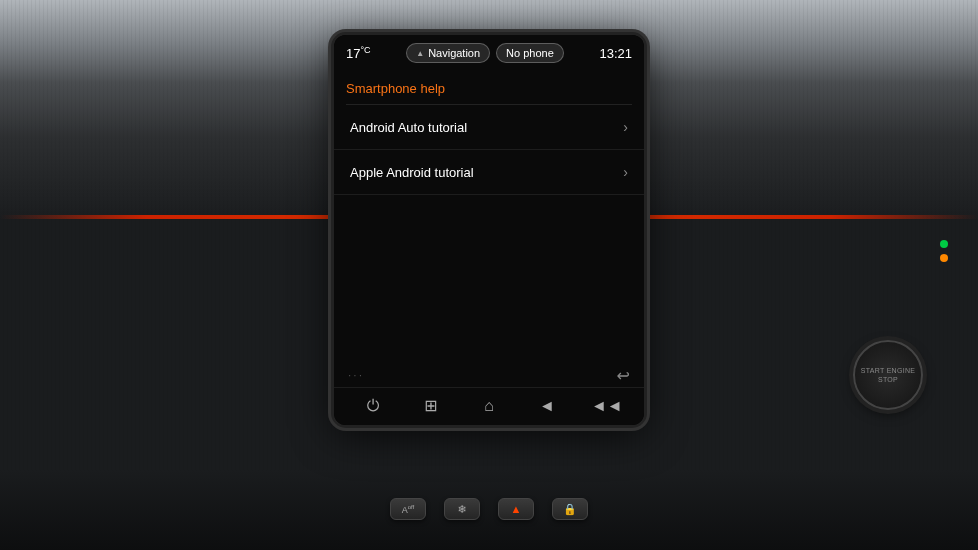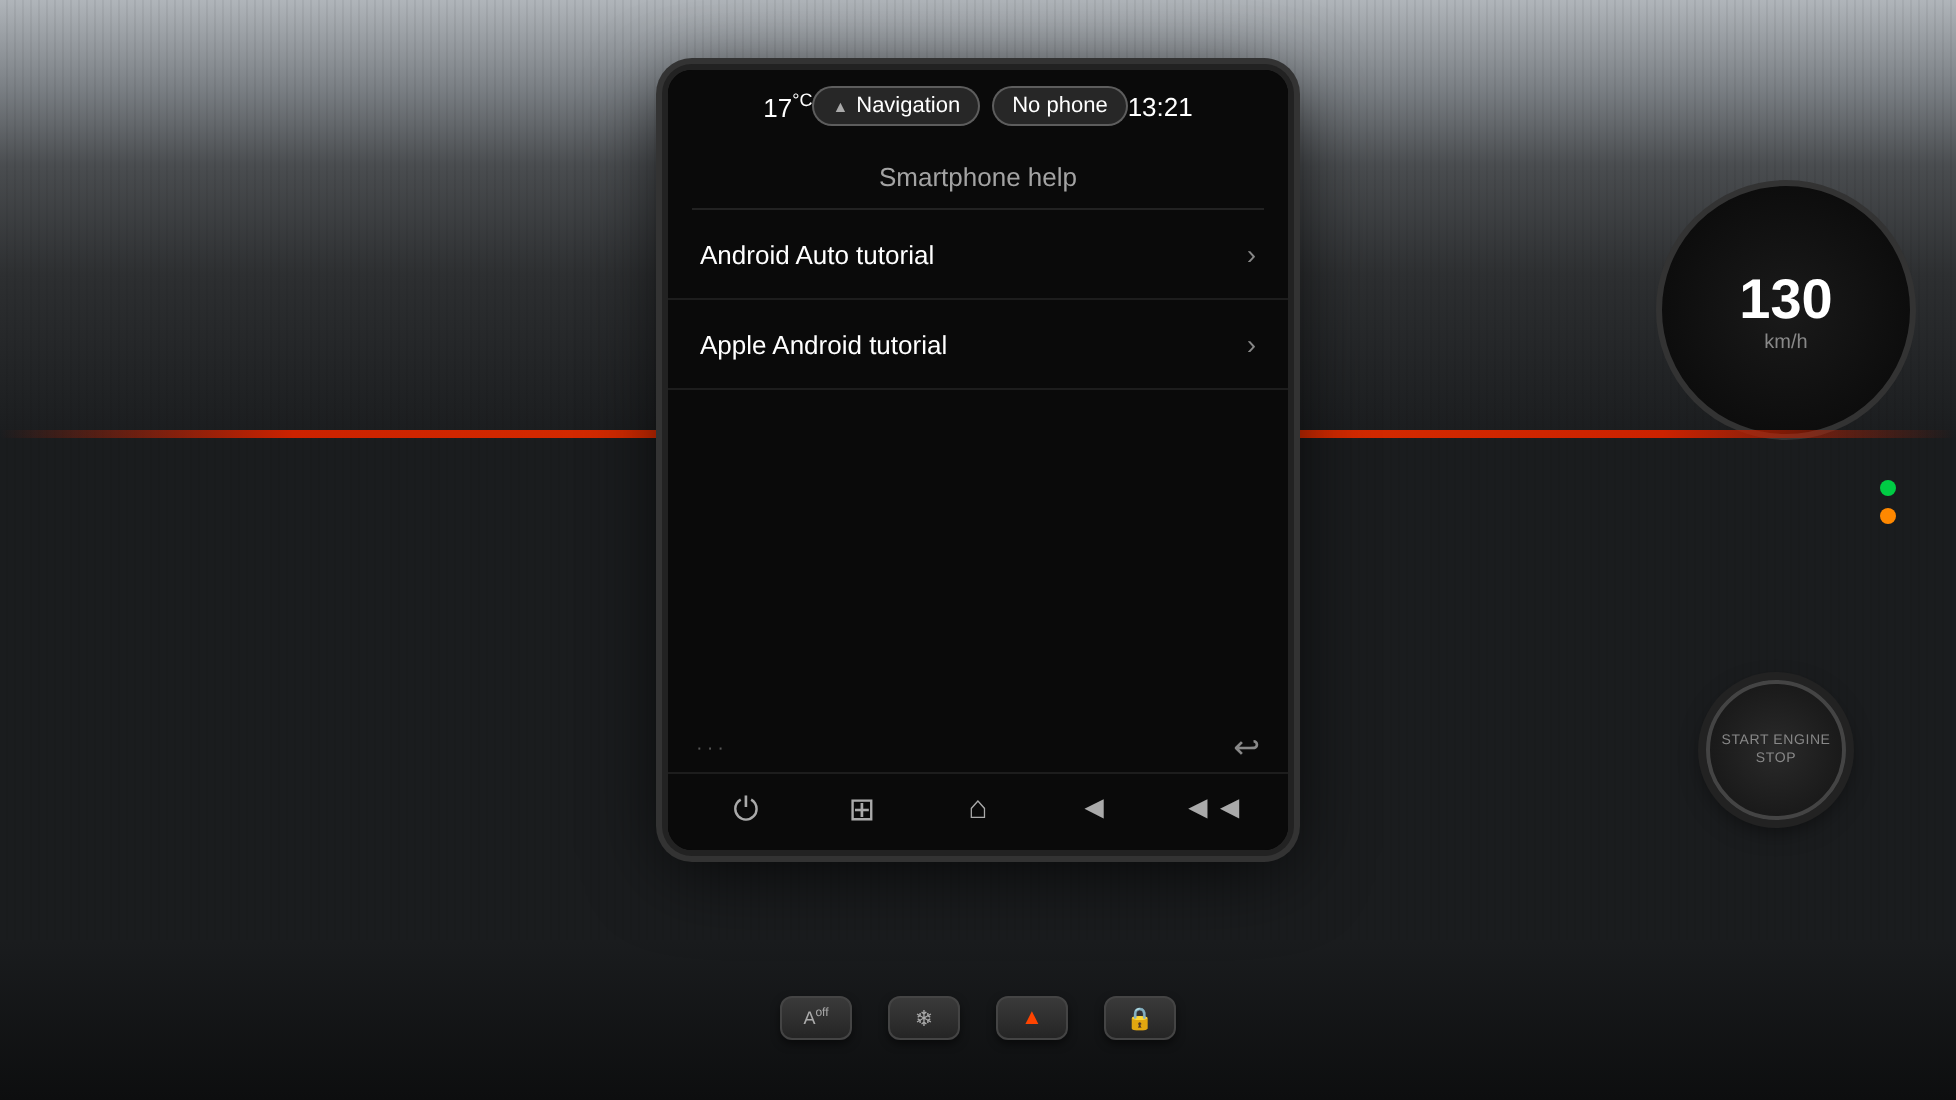--- a/index.html
+++ b/index.html
@@ -73,21 +73,21 @@
       border-radius: 10px;
       overflow: hidden;
       display: flex;
       flex-direction: column;
     }
 
     
     .top-bar {
       display: flex;
       align-items: center;
-      justify-content: center;
+      justify-content: space-between;
       padding: 8px 12px;
       background: #0a0a0a;
       flex-shrink: 0;
     }
 
     .temp-display {
       color: #ffffff;
       font-size: 13px;
       font-weight: 400;
     }
@@ -127,23 +127,22 @@
 
     
     .content-area {
       flex: 1;
       padding: 0;
       display: flex;
       flex-direction: column;
     }
 
     .section-title {
-      color: #a3a3a3;
+      color: #f97316;
       font-size: 13px;
-      text-align: center;
       padding: 10px 12px 8px;
       font-weight: 400;
     }
 
     .divider {
       height: 1px;
       background: rgba(255,255,255,0.1);
       margin: 0 12px;
     }
 
@@ -390,24 +389,20 @@
     </div>
     <div class="phys-btn phys-btn-warning">
       <span class="phys-btn-icon" style="color:#ff4400;">▲</span>
     </div>
     <div class="phys-btn">
       <span class="phys-btn-icon">🔒</span>
     </div>
   </div>
 
   <div class="speedo-area">
-    <div class="speedo-circle">
-      <span class="speedo-number">130</span>
-      <span class="speedo-unit">km/h</span>
-    </div>
     <div class="indicator-dots">
       <div class="ind-dot ind-green"></div>
       <div class="ind-dot ind-orange"></div>
     </div>
   </div>
 
   <div class="start-stop-area">
     <div class="start-stop-btn">
       <span class="start-stop-label">START
 ENGINE

